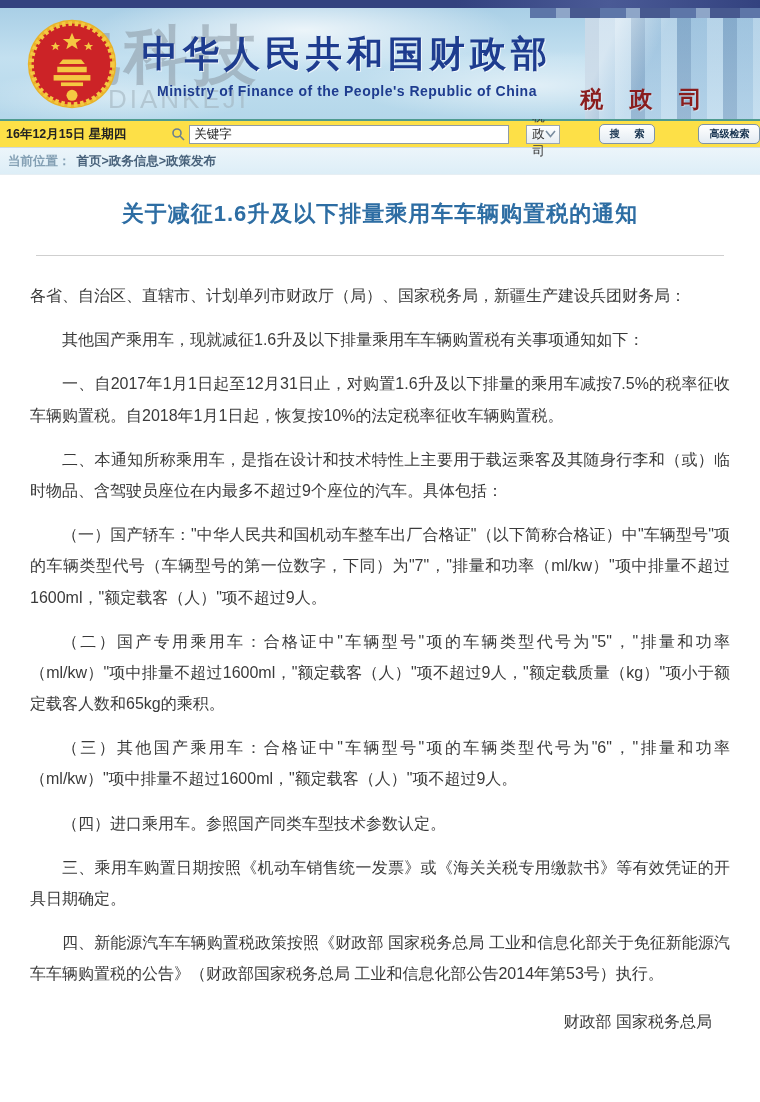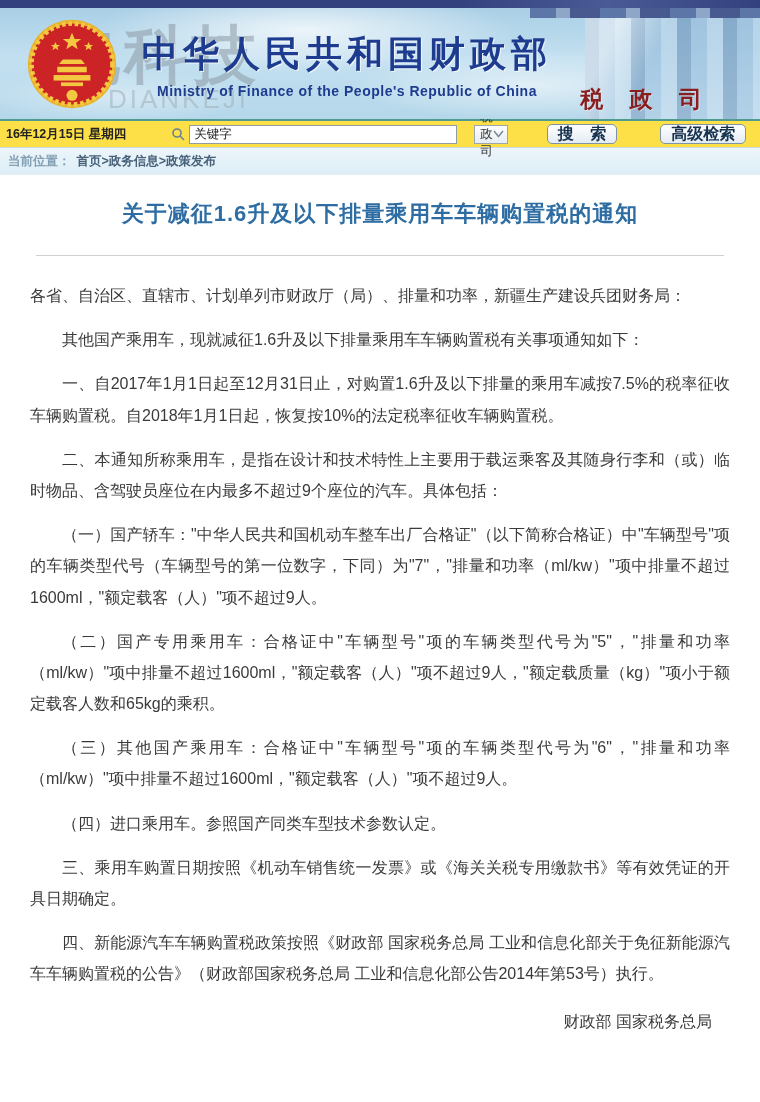--- a/index.html
+++ b/index.html
@@ -50,34 +50,34 @@
 
   
   .toolbar {
     height: 27px; background: #fde047; border-bottom: 1px solid #cdd9e1;
     display: flex; align-items: center; padding: 4px 6px; gap: 17px;
   }
   .toolbar-date { font-size: 12.5px; color: #222; white-space: nowrap; font-weight: bold; }
   .search-wrap { display: flex; align-items: center; margin-left: 28px; gap: 4px; }
   .search-icon { display: inline-flex; width: 14px; height: 14px; }
   .search-input {
-    width: 268px; height: 19px; border: 1px solid #8f9ca6; background: #ffffff;
+    width: 320px; height: 19px; border: 1px solid #8f9ca6; background: #ffffff;
     font-size: 12.5px; color: #222; padding: 0 4px; font-family: inherit;
   }
   .dept-select {
     display: flex; align-items: center; justify-content: space-between;
     width: 62px; height: 19px; border: 1px solid #9aa7b1; padding: 0 3px 0 5px;
     background: linear-gradient(#ffffff,#e7edf2); font-size: 12.5px; color: #333; cursor: pointer;
   }
   .chevron-down-icon { display: inline-flex; width: 11px; height: 8px; }
   .btn {
     height: 20px; padding: 0 10px; margin-left: 8px;
     border: 1px solid #7d93a8; border-radius: 5px;
     background: linear-gradient(#ffffff, #e3ebf2);
-    font-size: 16px; font-weight: bold; color: #16324f;
+    font-size: 10px; font-weight: bold; color: #16324f;
     display: inline-flex; align-items: center; cursor: pointer; white-space: nowrap;
     font-family: inherit;
   }
   .btn-search { margin-left: 22px; letter-spacing: 6px; padding-right: 4px; }
   .btn-adv { margin-left: 26px; }
   .btn-home { margin-left: 30px; color: #e0782a; }
 
   
   .breadcrumb {
     height: 27px; background: linear-gradient(#ecf5fa, #ddeef7);
@@ -165,21 +165,21 @@
 <div class="breadcrumb">
   <span class="breadcrumb-label">当前位置：</span>
   <span class="breadcrumb-path">首页&gt;政务信息&gt;政策发布</span>
 </div>
 
 <div class="document">
   <h1 class="doc-title">关于减征1.6升及以下排量乘用车车辆购置税的通知</h1>
   <hr class="doc-divider">
 
   <div class="doc-body">
-    <p class="doc-paragraph flush">各省、自治区、直辖市、计划单列市财政厅（局）、排量和功率，新疆生产建设兵团财务局：</p>
+    <p class="doc-paragraph flush">各省、自治区、直辖市、计划单列市财政厅（局）、国家税务局，新疆生产建设兵团财务局：</p>
     <p class="doc-paragraph">其他国产乘用车，现就减征1.6升及以下排量乘用车车辆购置税有关事项通知如下：</p>
     <p class="doc-paragraph">一、自2017年1月1日起至12月31日止，对购置1.6升及以下排量的乘用车减按7.5%的税率征收车辆购置税。自2018年1月1日起，恢复按10%的法定税率征收车辆购置税。</p>
     <p class="doc-paragraph">二、本通知所称乘用车，是指在设计和技术特性上主要用于载运乘客及其随身行李和（或）临时物品、含驾驶员座位在内最多不超过9个座位的汽车。具体包括：</p>
     <p class="doc-paragraph">（一）国产轿车："中华人民共和国机动车整车出厂合格证"（以下简称合格证）中"车辆型号"项的车辆类型代号（车辆型号的第一位数字，下同）为"7"，"排量和功率（ml/kw）"项中排量不超过1600ml，"额定载客（人）"项不超过9人。</p>
     <p class="doc-paragraph">（二）国产专用乘用车：合格证中"车辆型号"项的车辆类型代号为"5"，"排量和功率（ml/kw）"项中排量不超过1600ml，"额定载客（人）"项不超过9人，"额定载质量（kg）"项小于额定载客人数和65kg的乘积。</p>
     <p class="doc-paragraph">（三）其他国产乘用车：合格证中"车辆型号"项的车辆类型代号为"6"，"排量和功率（ml/kw）"项中排量不超过1600ml，"额定载客（人）"项不超过9人。</p>
     <p class="doc-paragraph">（四）进口乘用车。参照国产同类车型技术参数认定。</p>
     <p class="doc-paragraph">三、乘用车购置日期按照《机动车销售统一发票》或《海关关税专用缴款书》等有效凭证的开具日期确定。</p>
     <p class="doc-paragraph">四、新能源汽车车辆购置税政策按照《财政部 国家税务总局 工业和信息化部关于免征新能源汽车车辆购置税的公告》（财政部国家税务总局 工业和信息化部公告2014年第53号）执行。</p>
   </div>

